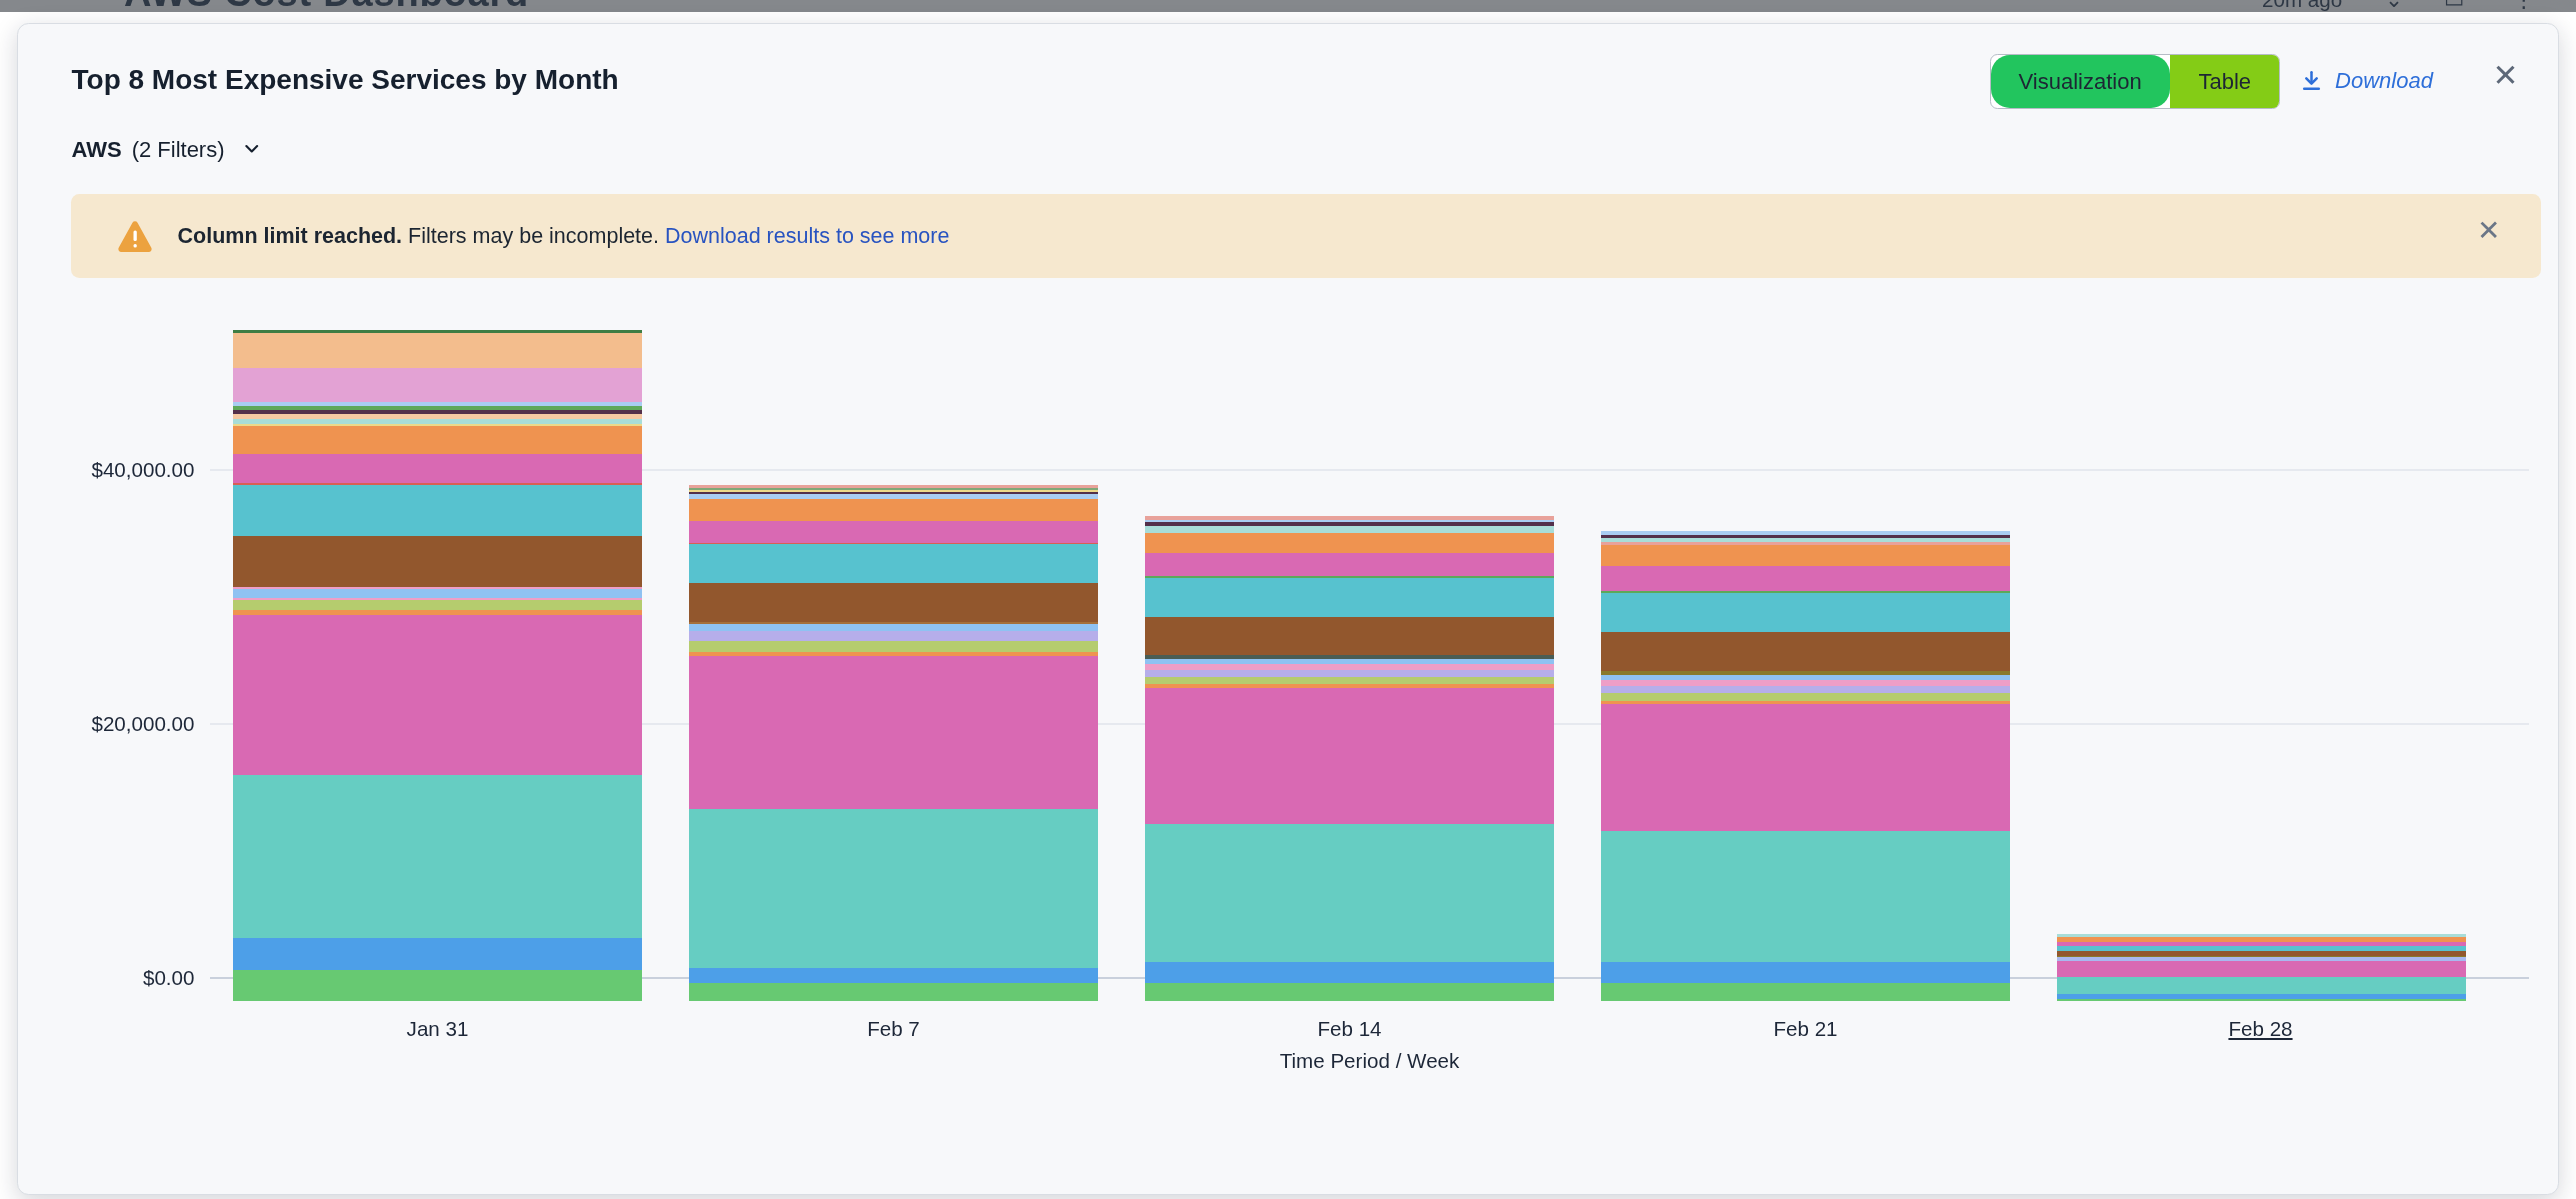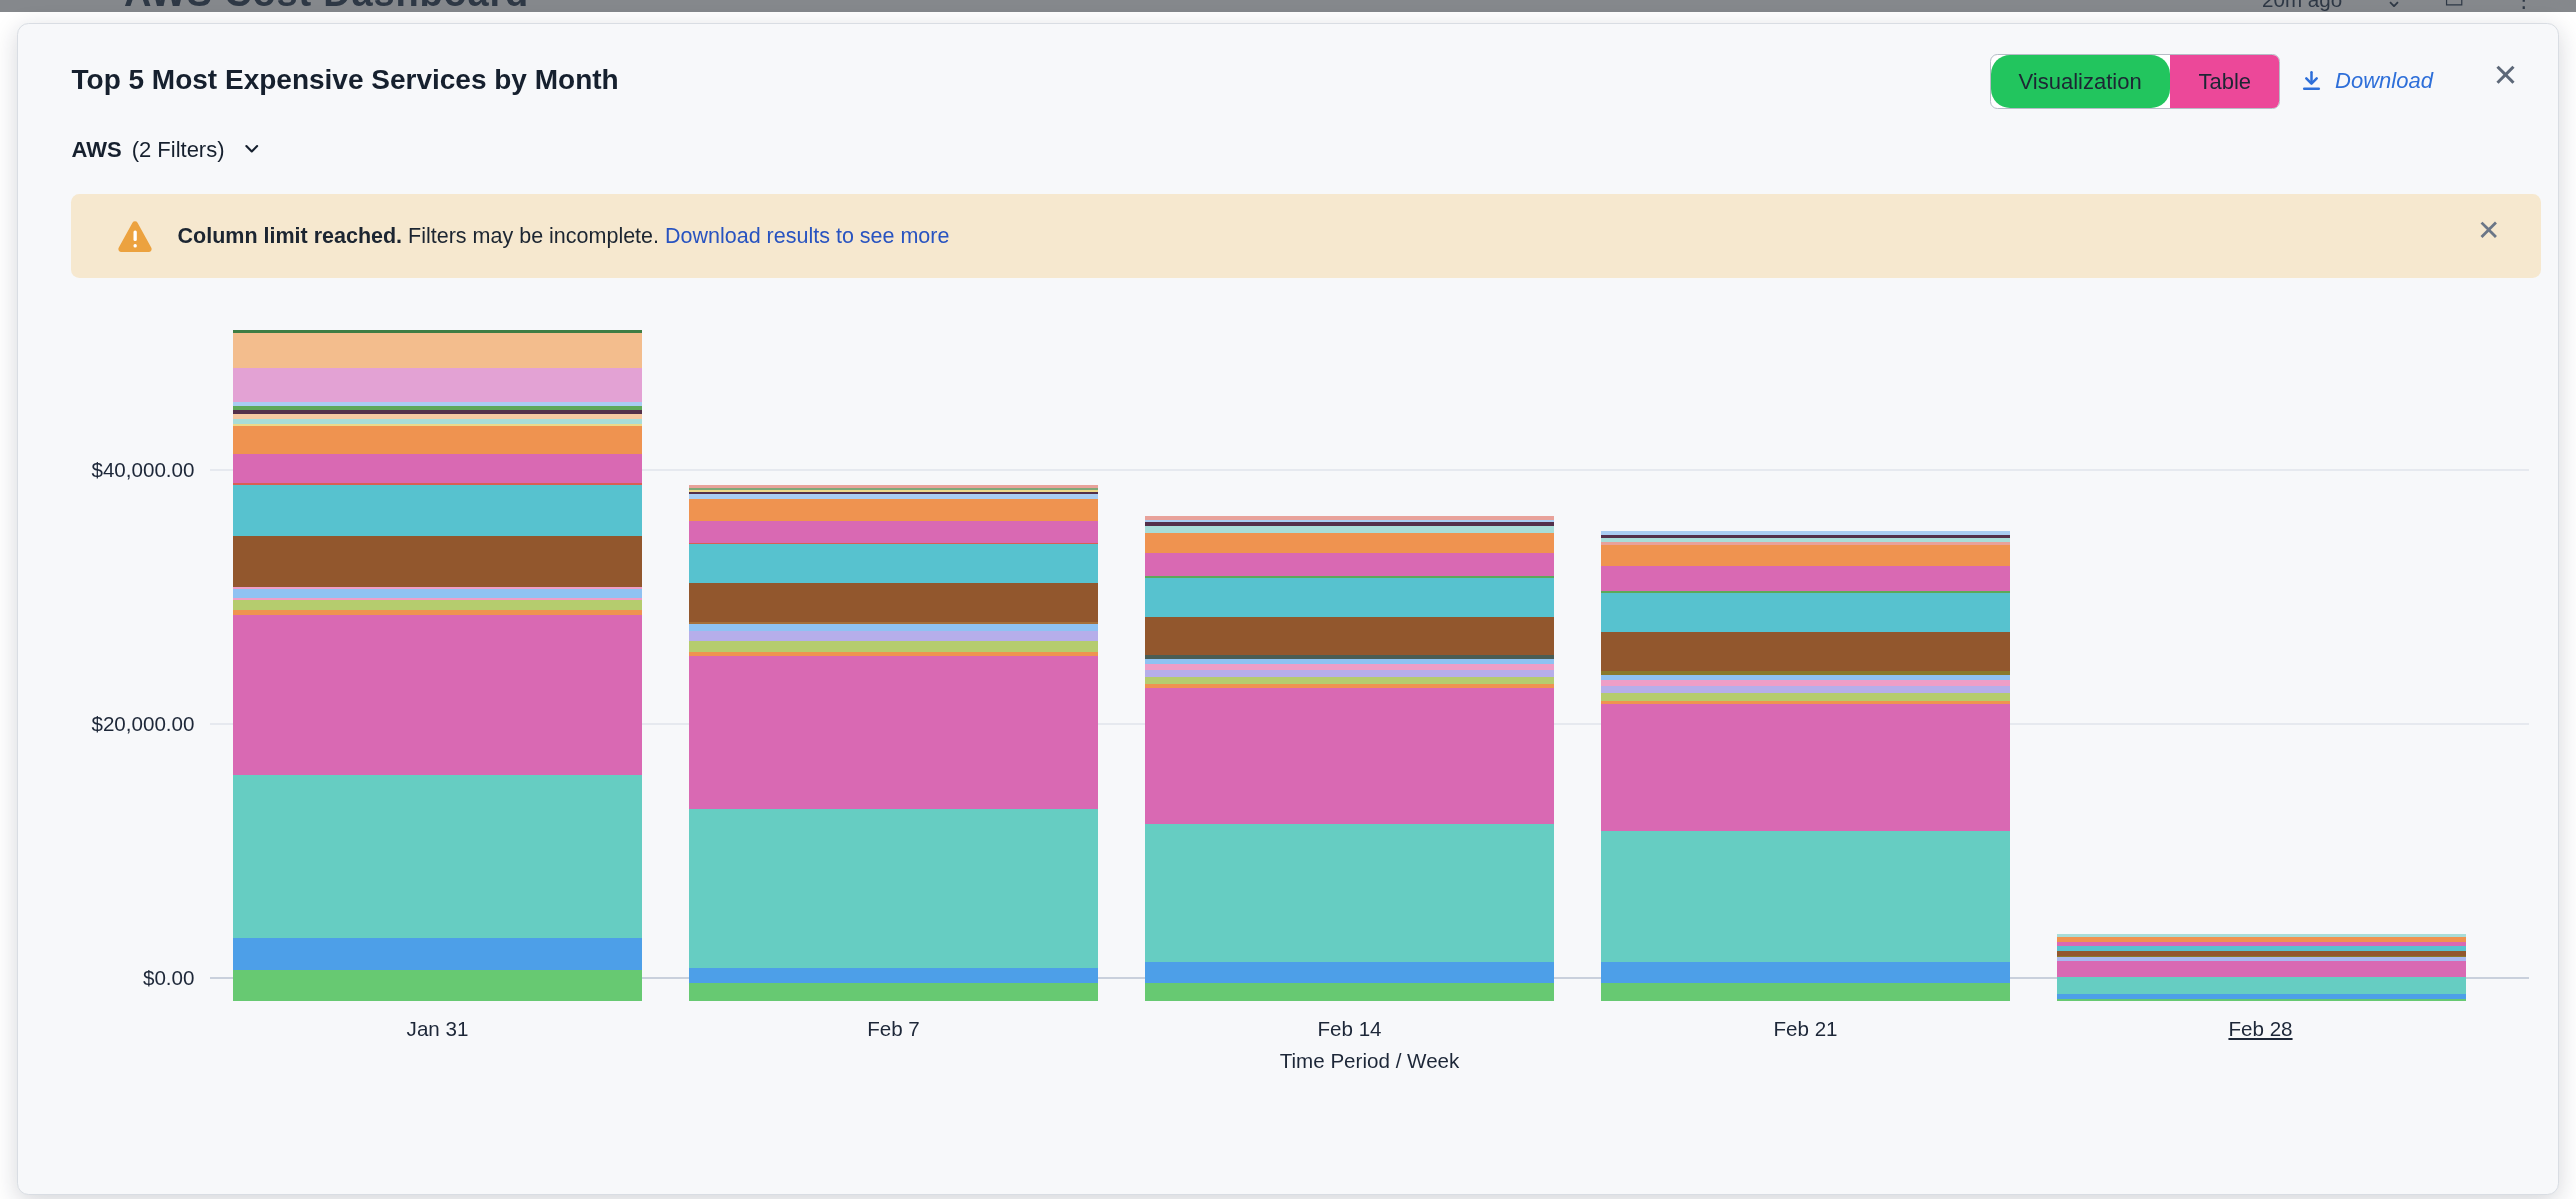--- a/index.html
+++ b/index.html
@@ -28,21 +28,21 @@
   .card-title{
     position:absolute;left:54px;top:40px;font-size:28px;font-weight:700;color:#16202e;
   }
   
   .seg{
     position:absolute;left:1972px;top:30px;height:53px;display:flex;
     border:0.8px solid #b6bcc6;border-radius:7.4px;overflow:hidden;background:#fff;
   }
   .seg-btn{
     display:flex;align-items:center;justify-content:center;
-    padding:0 28px;font-size:22px;color:#1d2634;cursor:pointer;background:#ec4899;
+    padding:0 28px;font-size:22px;color:#1d2634;cursor:pointer;background:#84cc16;
   }
   .seg-btn.active{background:#22c55e;border-radius:19px;}
   .seg-divider{width:0.8px;background:#b6bcc6;}
   .download{
     position:absolute;left:2281px;top:30px;height:53px;display:flex;align-items:center;gap:11.6px;
     color:#2e6fd9;font-size:22px;cursor:pointer;font-style:italic;
   }
   .close-x{
     position:absolute;left:2475px;top:36px;font-size:31px;color:#5d6878;cursor:pointer;line-height:1;
   }
@@ -91,21 +91,21 @@
 <div class="top-strip">
   <span class="strip-title">AWS Cost Dashboard</span>
   <span class="strip-time">20m ago</span>
   <span class="strip-ico" style="left:2385px;">⌄</span>
   <span class="strip-ico" style="left:2444px;">▭</span>
   <span class="strip-ico" style="left:2513px;">⋮</span>
 </div>
 
 <div class="card">
 
-  <div class="card-title">Top 5 Most Expensive Services by Month</div>
+  <div class="card-title">Top 8 Most Expensive Services by Month</div>
 
   <div class="seg">
     <div class="seg-btn active">Visualization</div>
     <div class="seg-divider"></div>
     <div class="seg-btn">Table</div>
   </div>
 
   <div class="download">
     <span style="display:inline-flex;">
       <svg width="25" height="25" viewBox="0 0 24 24" fill="none" stroke="#2e6fd9" stroke-width="2.4" stroke-linecap="round" stroke-linejoin="round">

